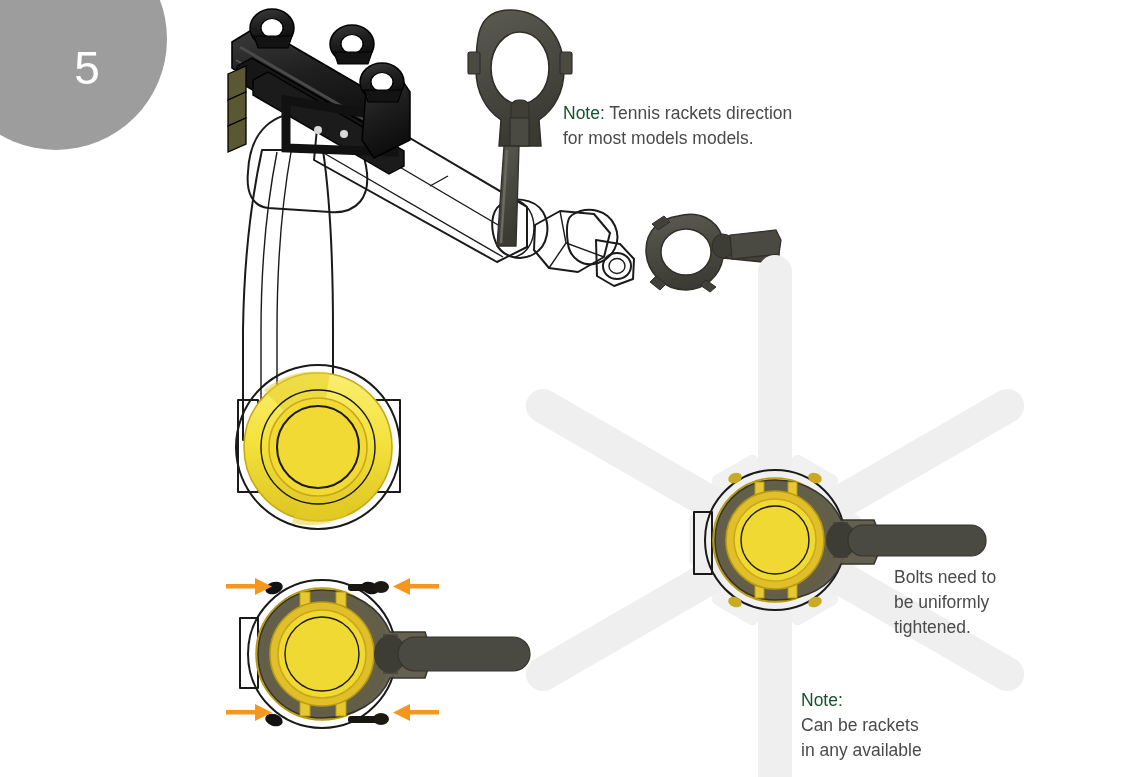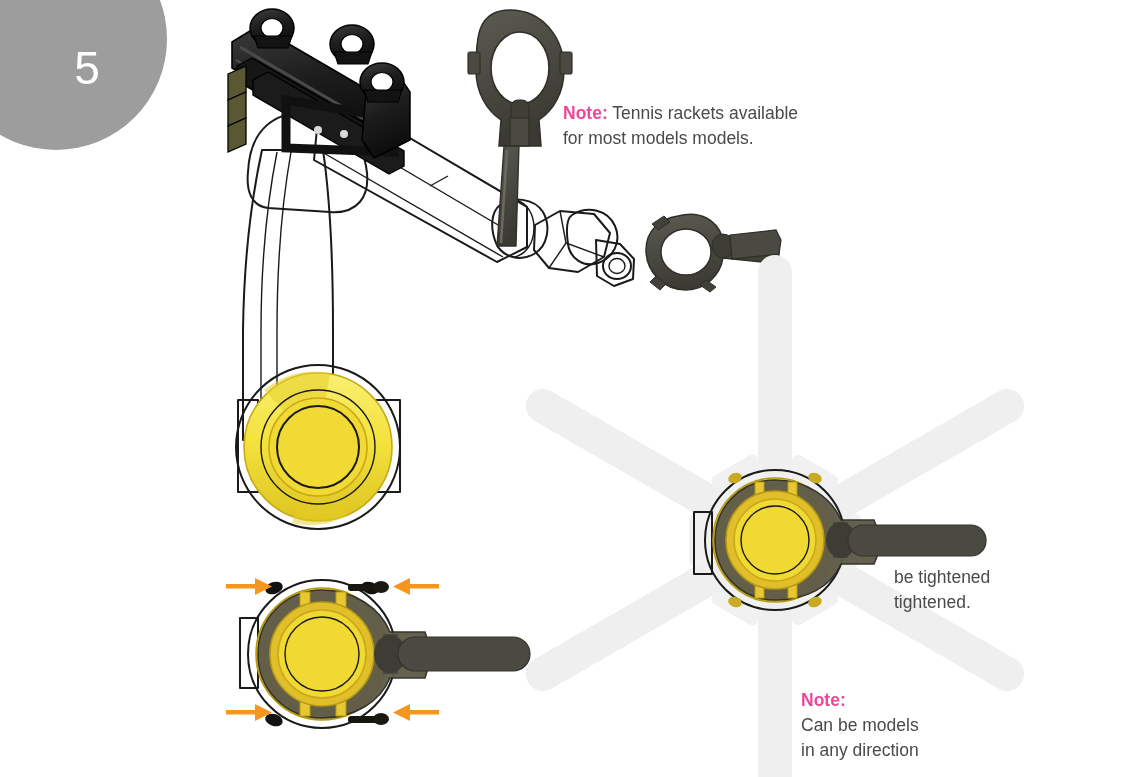--- a/index.html
+++ b/index.html
@@ -21,21 +21,21 @@
   .step-badge-num{
     position:absolute; left:0; top:0; width:222px; height:222px;
     display:flex;align-items:center;justify-content:center;
     color:#ffffff;font-size:46px;font-weight:400;
     padding-left:62px;padding-top:58px;box-sizing:border-box;
     font-family:"Liberation Sans", sans-serif;
   }
 
   
   .note{position:absolute;font-size:17.5px;line-height:1.42;color:#4a4a4a;}
-  .note .kw{color:#ec4899;font-weight:bold;}
+  .note .kw{color:#14532d;font-weight:normal;}
   #note-rackets{left:563px;top:101px;width:300px;}
   #note-bolts{left:894px;top:565px;width:160px;}
   #note-direction{left:801px;top:688px;width:220px;}
   .note-line{display:block;white-space:nowrap;}
 
   
   svg.art{position:absolute;left:0;top:0;width:1140px;height:777px;}
   .ln{stroke:#1a1a1a;stroke-width:2;fill:none;stroke-linejoin:round;}
   .lnth{stroke:#1a1a1a;stroke-width:1.4;fill:none;}
 </style>
@@ -342,28 +342,29 @@
       <ellipse cx="735" cy="602" rx="7" ry="5" fill="#c8ab22" transform="rotate(20 735 602)"></ellipse>
       <ellipse cx="815" cy="602" rx="7" ry="5" fill="#c8ab22" transform="rotate(-20 815 602)"></ellipse>
     </g>
   </svg>
 
   <div class="step-badge">
     <div class="step-badge-num">5</div>
   </div>
 
   <div class="note" id="note-rackets">
-    <span class="note-line"><span class="kw">Note:</span><span> Tennis rackets available</span></span>
+    <span class="note-line"><span class="kw">Note:</span><span> Tennis rackets direction</span></span>
     <span class="note-line">for most models models.</span>
   </div>
 
   <div class="note" id="note-bolts">
-    <span class="note-line">be tightened</span>
+    <span class="note-line">Bolts need to</span>
+    <span class="note-line">be uniformly</span>
     <span class="note-line">tightened.</span>
   </div>
 
   <div class="note" id="note-direction">
     <span class="note-line"><span class="kw">Note:</span></span>
-    <span class="note-line">Can be models</span>
-    <span class="note-line">in any direction</span>
+    <span class="note-line">Can be rackets</span>
+    <span class="note-line">in any available</span>
   </div>
 
 </div>
 
 </body></html>

